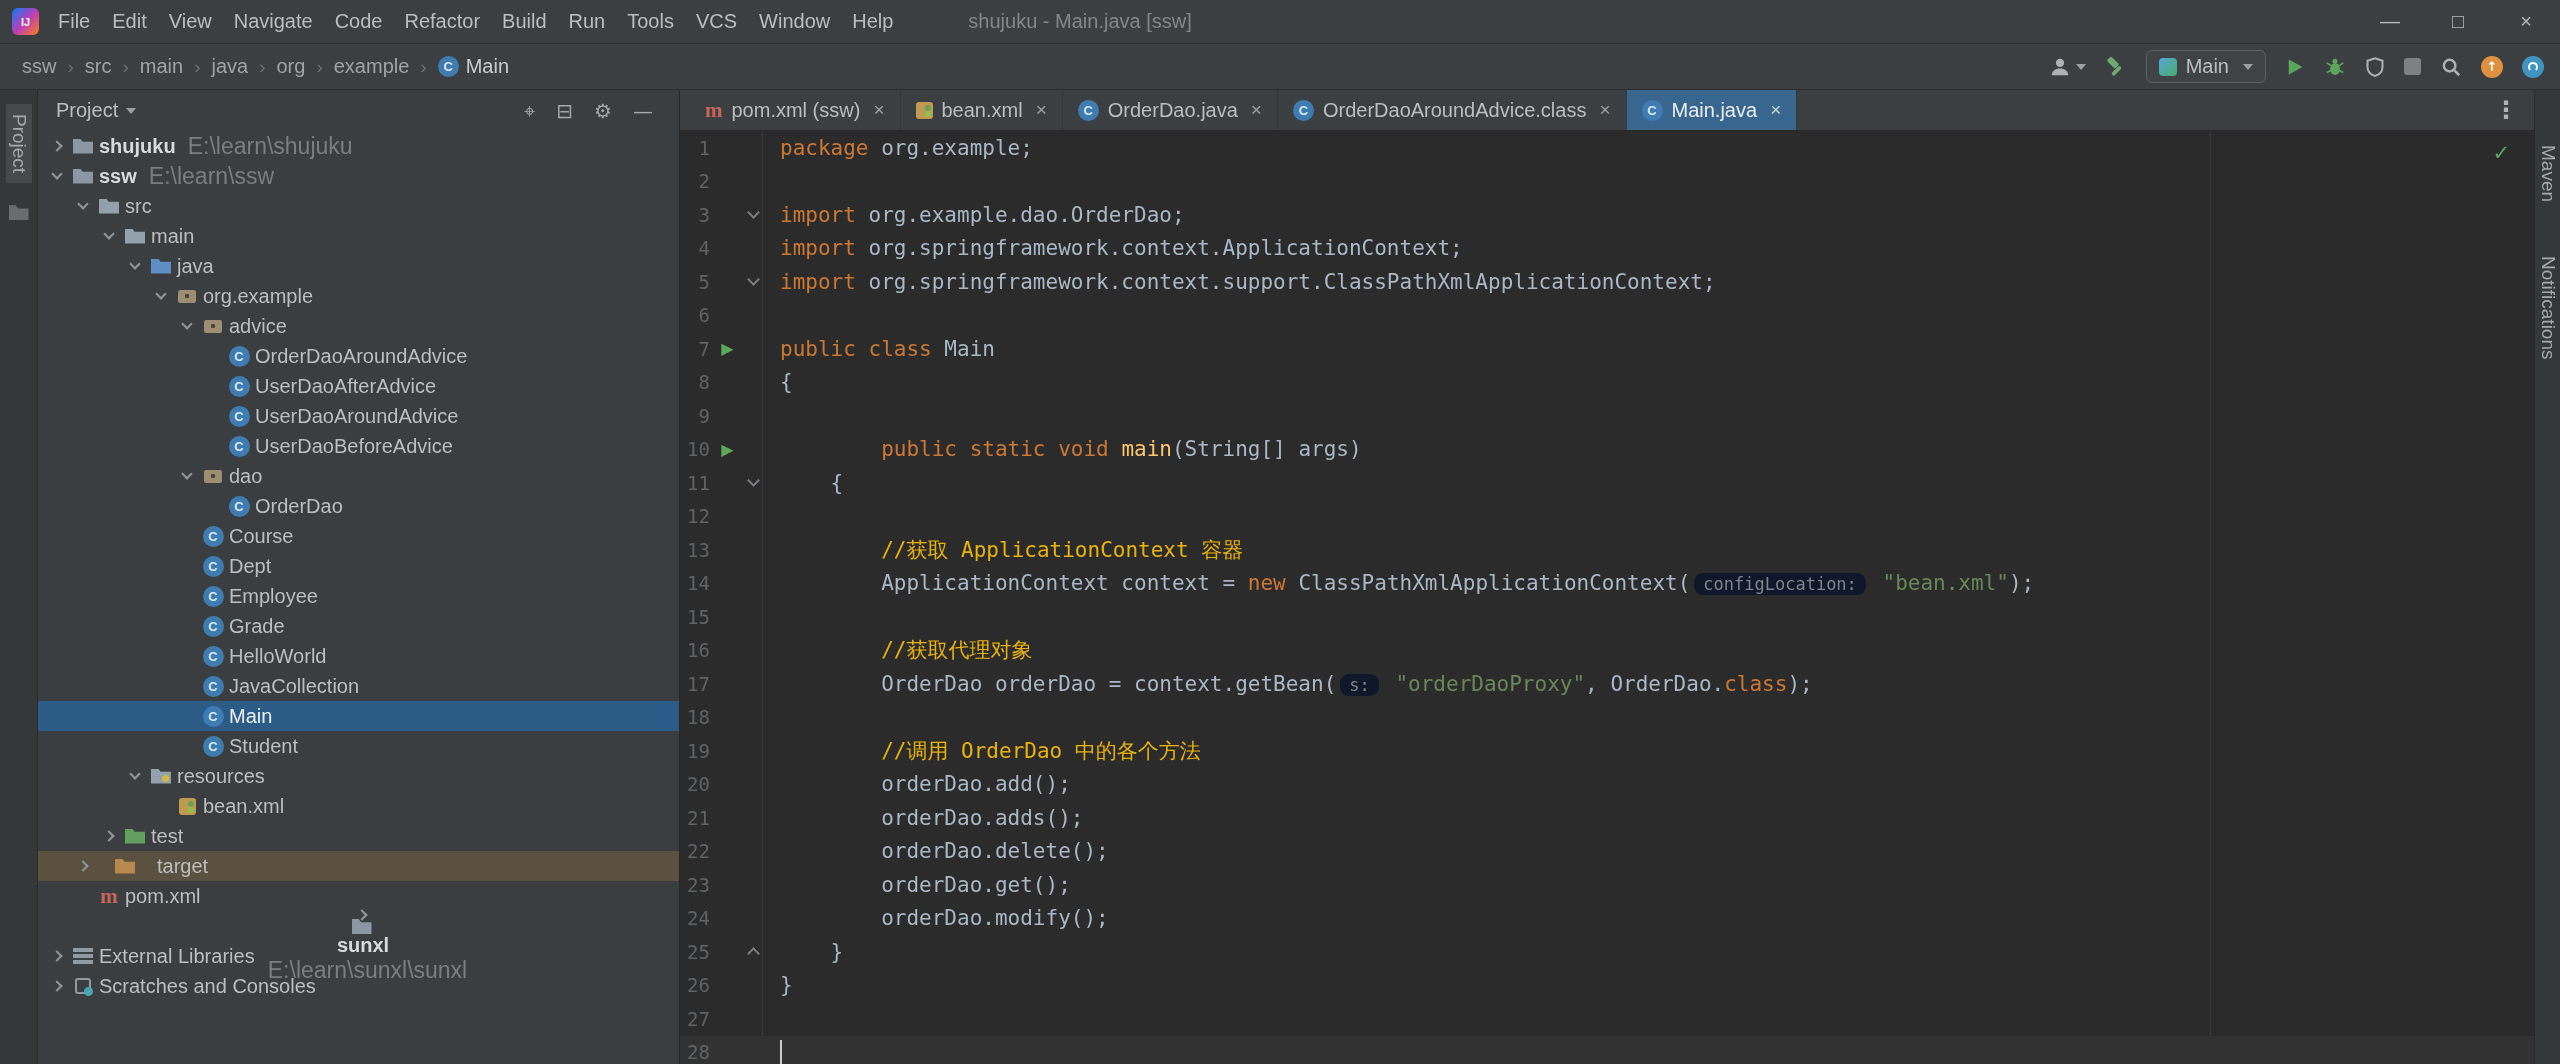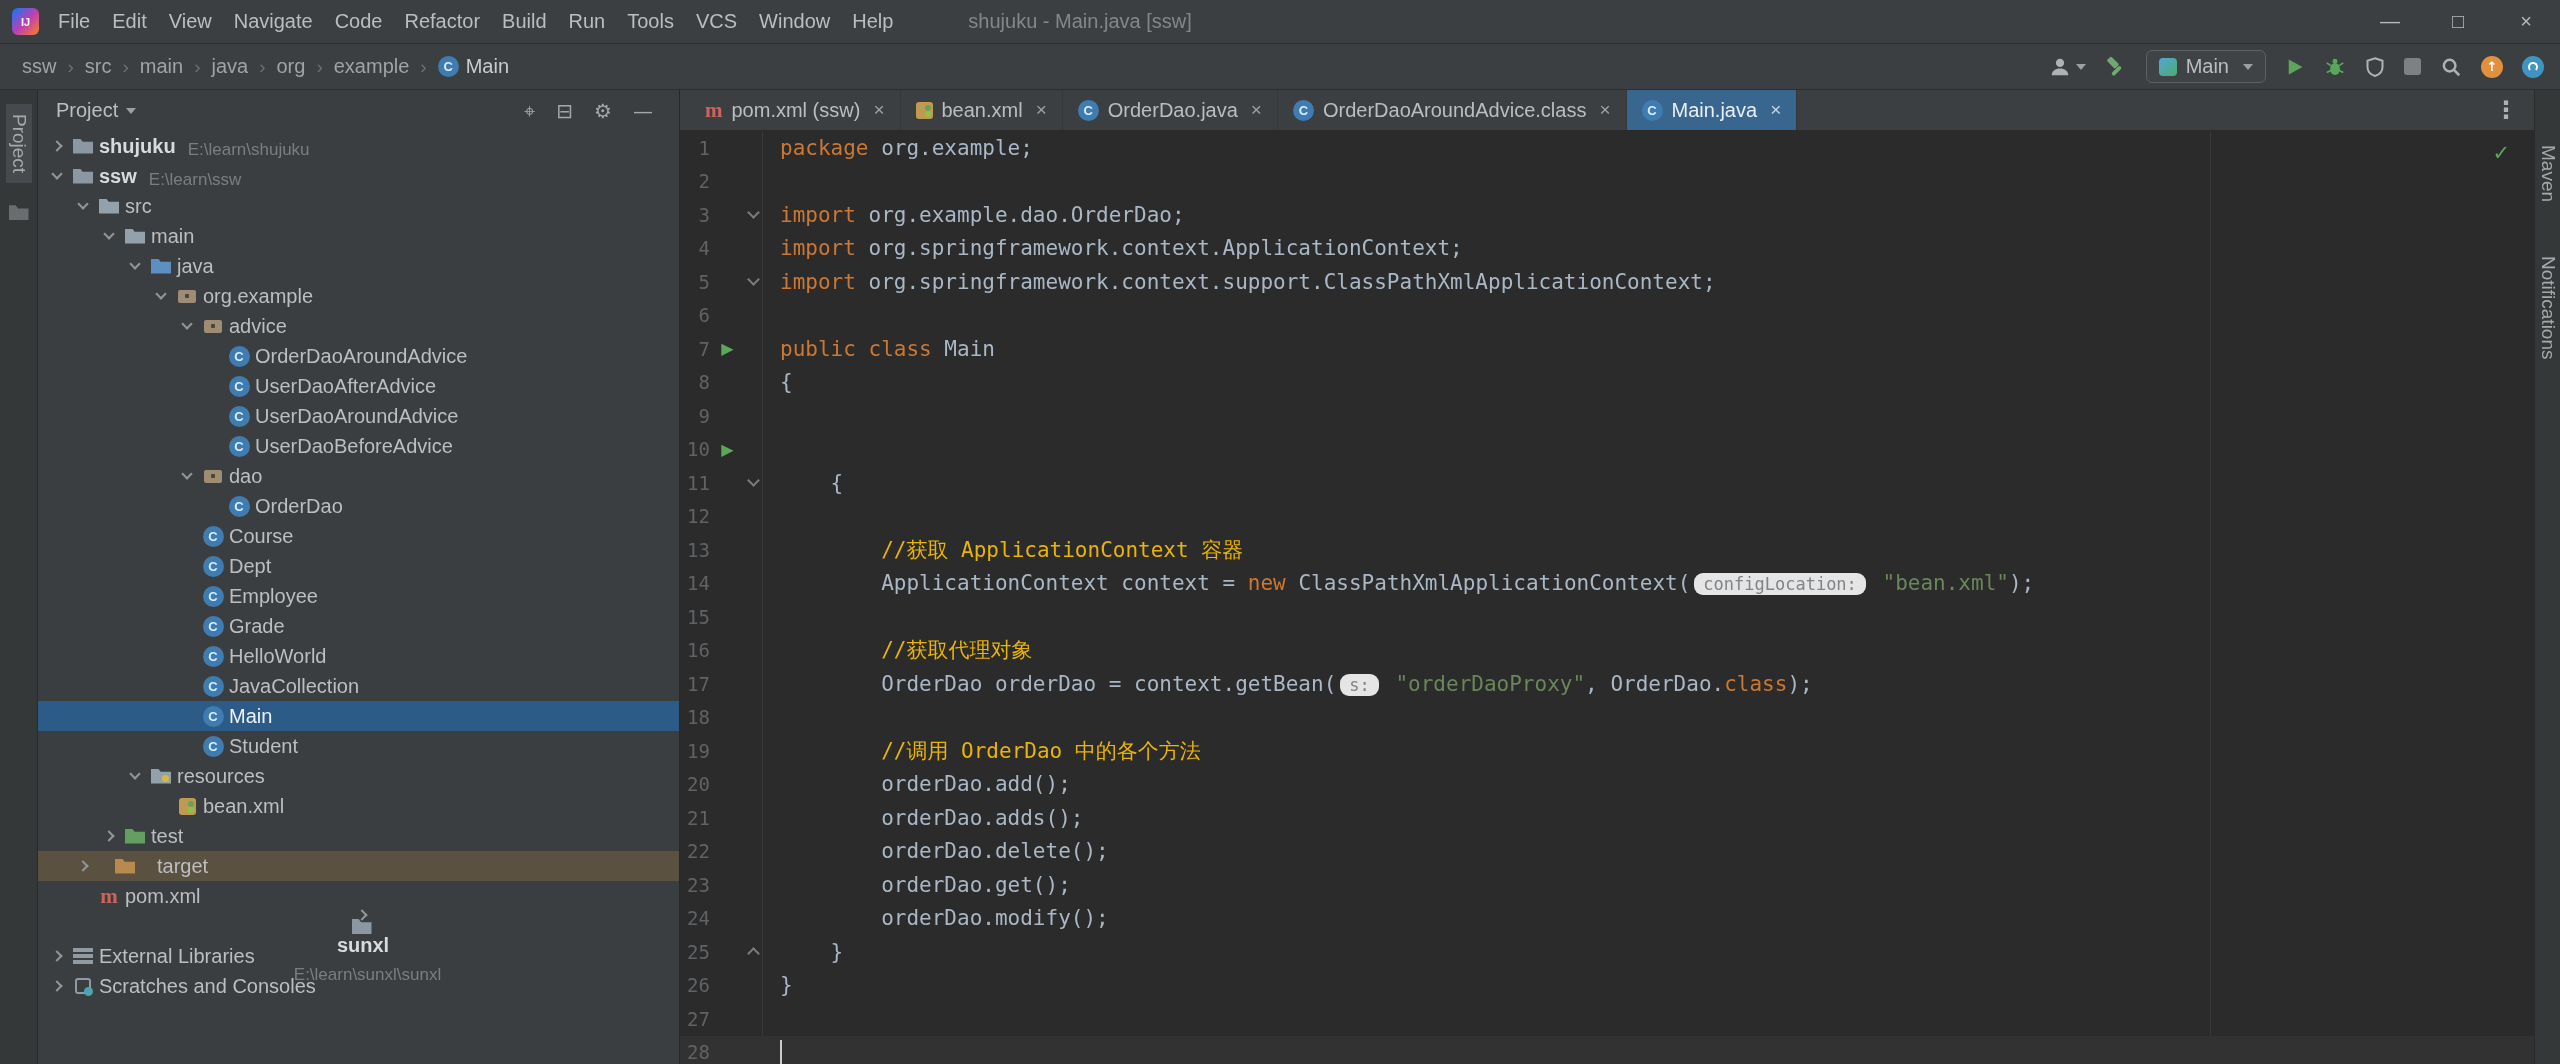--- a/index.html
+++ b/index.html
@@ -69,21 +69,21 @@
   .trow.sel { background:#2D5B88; color:#E9EBED; }
   .trow.excl { background:#5A5140; }
   .chev { width:26px; flex:none; display:flex; justify-content:center; align-items:center; }
   .chev i { width:8px; height:8px; border-right:2px solid #92959A; border-bottom:2px solid #92959A; display:block; }
   .chev.closed i { transform:rotate(-45deg); }
   .chev.open i { transform:rotate(45deg); margin-top:-4px; }
   .ti-wrap { width:26px; flex:none; display:flex; justify-content:center; align-items:center; }
   .tlabel { margin-left:3px; }
   .tlabel.bold { font-weight:bold; color:#D8DADC; }
   .trow.sel .tlabel { color:#EDF2F6; }
-  .tpath { color:#7B7E81; font-size:17px; margin-left:12px;margin-top:8px; }
+  .tpath { color:#7B7E81; font-size:23px; margin-left:12px; }
 
   
   .ti { display:inline-block; position:relative; }
   .ti-folder, .ti-project, .ti-folder-java, .ti-folder-test, .ti-folder-excluded, .ti-folder-resources {
     width:20px; height:15px;
     clip-path:polygon(0 0,36% 0,48% 22%,100% 22%,100% 100%,0 100%); }
   .ti-folder { background:#93A1AC; }
   .ti-project { background:#8B98A3; }
   .ti-folder-java { background:#5D8FC2; }
   .ti-folder-test { background:#63A05F; }
@@ -137,21 +137,21 @@
   .fold-chev { width:9px; height:9px; border-right:2px solid #7A7D7F; border-bottom:2px solid #7A7D7F;
     display:block; }
   .fold-chev.down { transform:rotate(45deg); margin-top:-4px; }
   .fold-chev.up { transform:rotate(-135deg); margin-top:4px; }
   .lcode { white-space:pre; font-size:21px; padding-left:18px; color:#A9B7C6; }
   .seg-k { color:#CC7832; }
   .seg-s { color:#6A8759; }
   .seg-c { color:#eab308; }
   .seg-d { color:#A9B7C6; }
   .seg-f { color:#FFC66D; }
-  .seg-i { background:#e5e5e5; color:#7E8488; border-radius:9px; padding:1px 9px; font-size:17px;
+  .seg-i { background:#0f172a; color:#7E8488; border-radius:9px; padding:1px 9px; font-size:17px;
     margin:0 4px; display:inline-block; }
   .caret { display:inline-block; width:2px; height:25px; background:#C9CCCD; vertical-align:middle; }
 </style>
 <title>shujuku - Main.java [ssw]</title></head>
 <body>
 
 <div class="titlebar">
   <div class="app-logo">
       <span>IJ</span>
     </div>
@@ -611,20 +611,21 @@
           <div class="cl">
             <span class="lnum">9</span>
             <span class="lmark"></span>
             <span class="lfold"></span>
             <span class="lcode"></span>
           </div>
           <div class="cl">
             <span class="lnum">10</span>
             <span class="lmark"><span class="run">▶</span></span>
             <span class="lfold"></span>
+            <span class="lcode"><span class="seg-d">        </span><span class="seg-k">public static void</span><span class="seg-d"> </span><span class="seg-f">main</span><span class="seg-d">(String[] args)</span></span>
           </div>
           <div class="cl">
             <span class="lnum">11</span>
             <span class="lmark"></span>
             <span class="lfold">
               <span class="fold-chev down"></span>
             </span>
             <span class="lcode"><span class="seg-d">    {</span></span>
           </div>
           <div class="cl">

